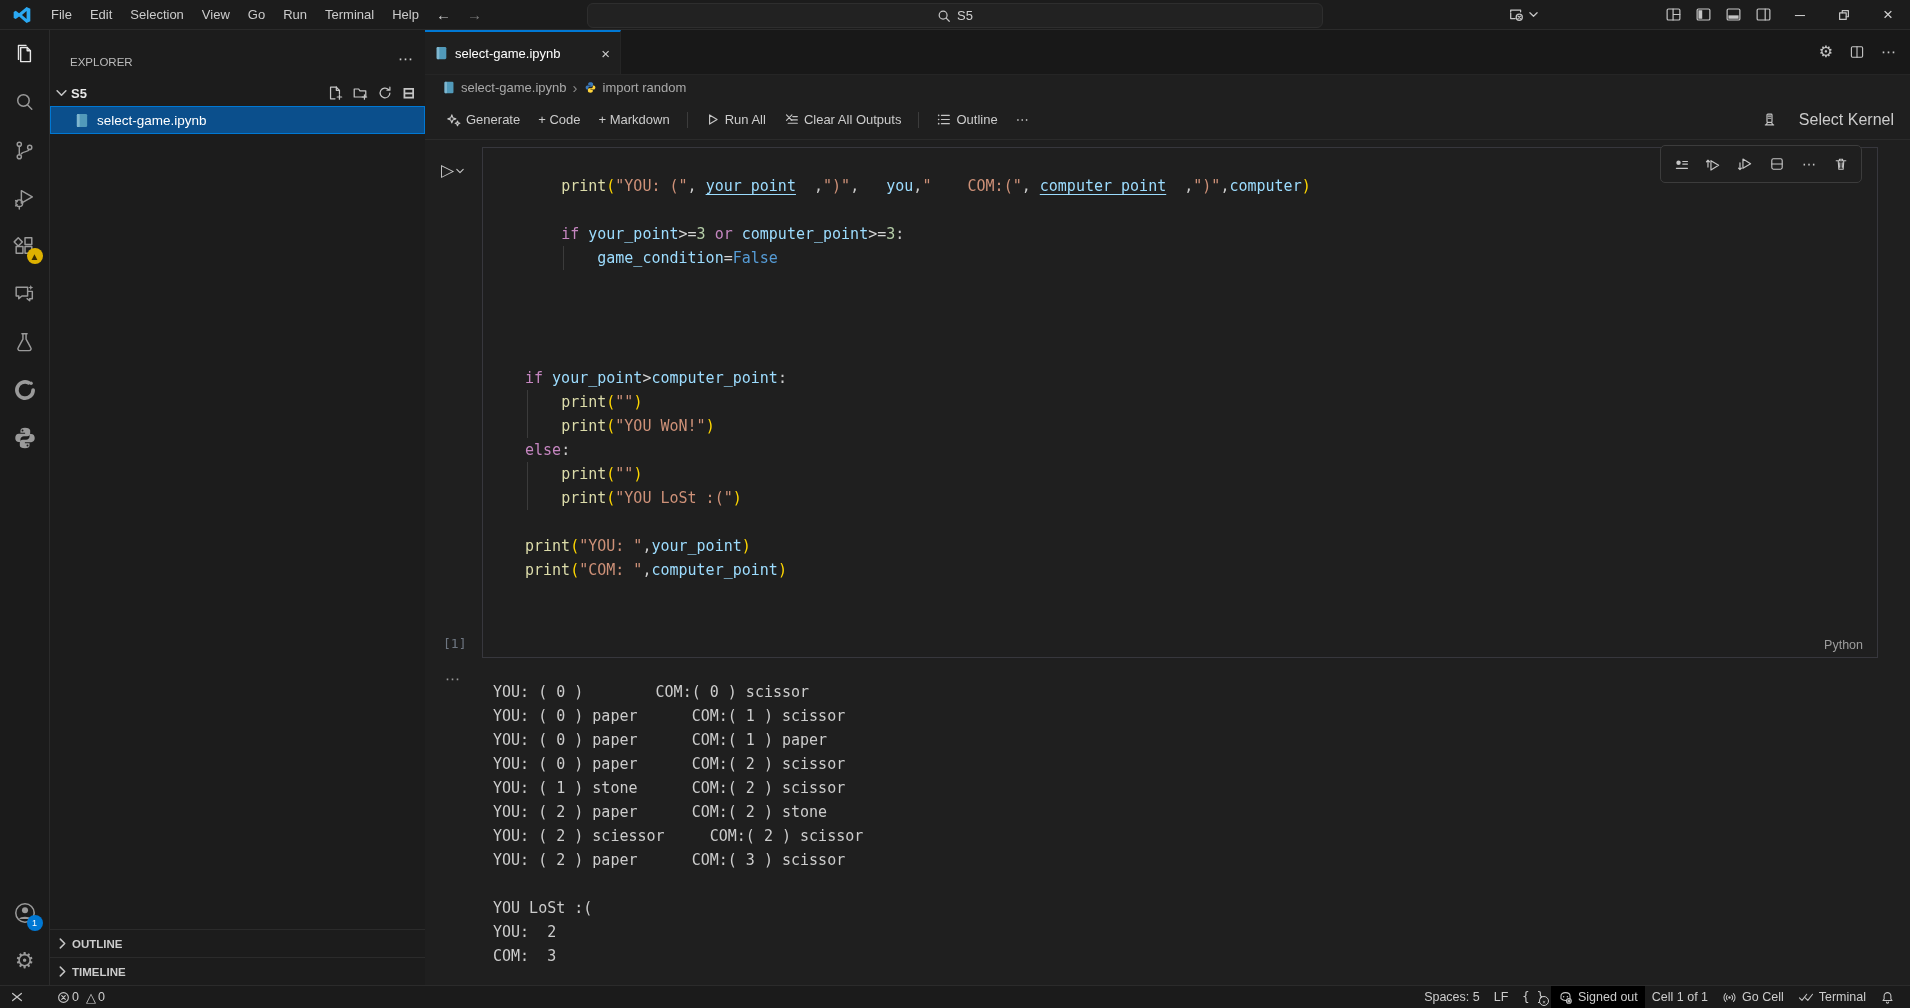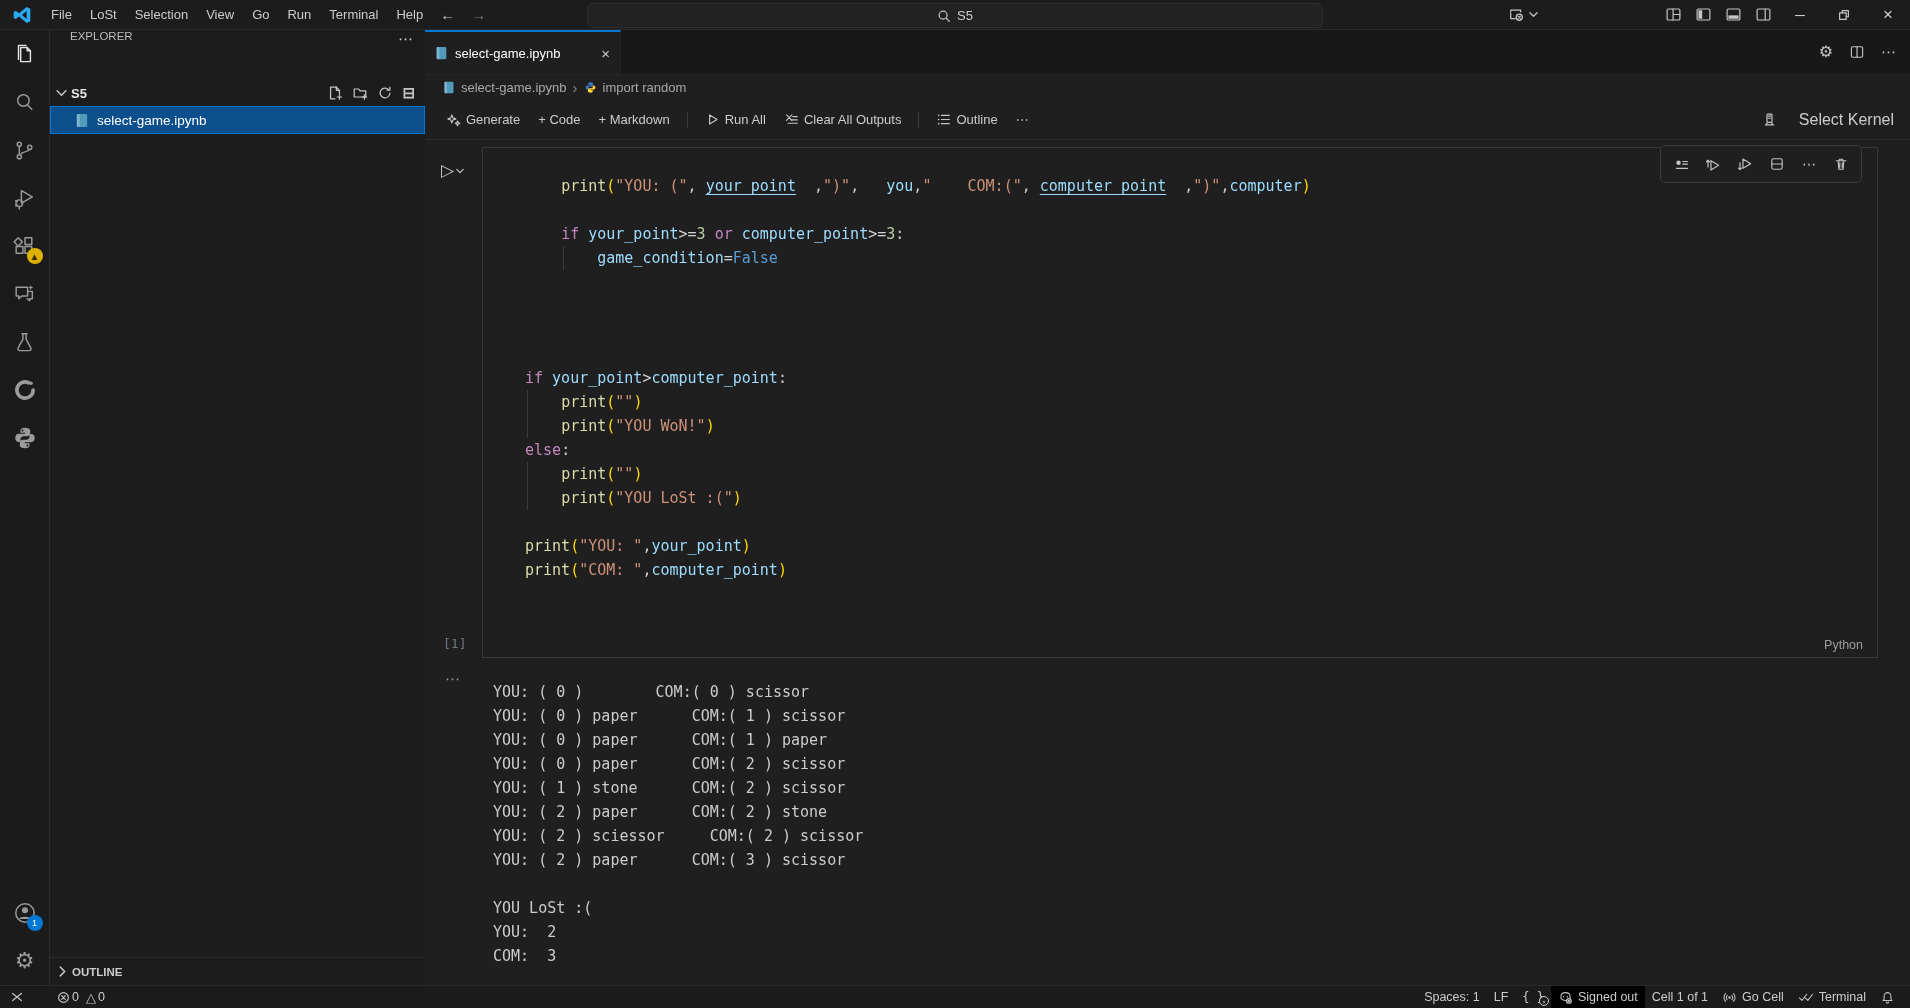--- a/index.html
+++ b/index.html
@@ -28,21 +28,21 @@
   .ab-item{width:50px;height:48px;display:flex;align-items:center;justify-content:center;position:relative;}
   .ab-item.active .ico{stroke:#e7e7e7;}
   .badge{position:absolute;right:7px;bottom:6px;width:16px;height:16px;border-radius:50%;
          display:flex;align-items:center;justify-content:center;font-size:9px;}
   .badge.warn{background:var(--badge-warn);color:#3a2d00;font-size:10px;}
   .badge.info{background:var(--badge-info);color:#fff;}
   #ab-bottom{margin-top:auto;}
   .gear-glyph{font-size:22px;color:#9a9a9a;line-height:1;}
   
   #sidebar{position:absolute;left:50px;top:30px;bottom:23px;width:375px;background:#1c1c1c;box-sizing:border-box;}
-  #sb-header{height:38px;display:flex;align-items:flex-start;padding:0 12px 0 20px;font-size:11.5px;color:#bbbbbb;}
+  #sb-header{height:38px;display:flex;align-items:flex-end;padding:0 12px 0 20px;font-size:11.5px;color:#bbbbbb;}
   #sb-header .kebab{margin-left:auto;font-size:15px;color:#cccccc;}
   #sb-section{height:26px;display:flex;align-items:center;padding:0 10px 0 6px;font-weight:bold;font-size:13px;color:#e8e8e8;gap:4px;margin-top:12px;}
   #sb-section .sec-icons{margin-left:auto;display:flex;gap:9px;align-items:center;}
   .file-row{height:28px;display:flex;align-items:center;gap:8px;padding-left:24px;font-size:13.5px;color:#ffffff;
             background:var(--selection-bg);border:1px solid var(--accent);box-sizing:border-box;}
   #sb-bottom{position:absolute;left:0;right:0;bottom:0;}
   .sb-panel{height:27px;display:flex;align-items:center;gap:5px;padding-left:8px;border-top:1px solid #2b2b2b;
             font-size:11.5px;font-weight:bold;color:#cccccc;}
   
   #main{position:absolute;left:425px;top:30px;right:0;bottom:23px;background:#1f1f1f;}
@@ -90,21 +90,21 @@
   .mini-badge{position:absolute;right:-5px;bottom:-2px;width:8px;height:8px;border-radius:50%;background:#1b1b1b;
               border:1px solid #ccc;font-size:6px;display:flex;align-items:center;justify-content:center;color:#ccc;}
 </style>
 </head>
 <body>
 
 <div id="titlebar">
   <svg id="logo" width="20" height="20" viewBox="0 0 24 24">
     <path fill="#2aa8f2" d="M17.5 2.5 22 4.5v15l-4.5 2-9-7.6-4 3-2.5-1.3v-7.2L4.5 7l4 3 9-7.5zM17.5 7.3 12 12l5.5 4.7V7.3z"></path>
   </svg>
-  <div id="menubar"><span class="menu-item">File</span><span class="menu-item">LoSt</span><span class="menu-item">Selection</span><span class="menu-item">View</span><span class="menu-item">Go</span><span class="menu-item">Run</span><span class="menu-item">Terminal</span><span class="menu-item">Help</span></div>
+  <div id="menubar"><span class="menu-item">File</span><span class="menu-item">Edit</span><span class="menu-item">Selection</span><span class="menu-item">View</span><span class="menu-item">Go</span><span class="menu-item">Run</span><span class="menu-item">Terminal</span><span class="menu-item">Help</span></div>
   <span class="nav-arrow">←</span>
   <span class="nav-arrow fwd">→</span>
   <div id="cmd-center">
     <svg width="14" height="14" viewBox="0 0 16 16" class="ico">
         <circle cx="7" cy="7" r="4.5"></circle>
         <path d="M10.5 10.5 14 14"></path>
       </svg>
     <span>S5</span>
   </div>
   <div id="tb-right">
@@ -267,20 +267,26 @@
     </svg>
     <span>select-game.ipynb</span>
   </div>
   <div id="sb-bottom">
     <div class="sb-panel">
       <svg width="9" height="11" viewBox="0 0 7 10" class="ico">
           <path d="M1.5 1 5.5 5 1.5 9"></path>
         </svg>
       <span>OUTLINE</span>
     </div>
+    <div class="sb-panel">
+      <svg width="9" height="11" viewBox="0 0 7 10" class="ico">
+          <path d="M1.5 1 5.5 5 1.5 9"></path>
+        </svg>
+      <span>TIMELINE</span>
+    </div>
   </div>
 </div>
 
 <div id="main">
   <div id="tabbar">
     <div id="tab">
       <svg width="13" height="14" viewBox="0 0 14 16">
         <rect x="1.5" y="1" width="11" height="14" rx="1.5" fill="#519aba"></rect>
           <rect x="1.5" y="1" width="3" height="14" rx="1" fill="#7fb6cf"></rect>
       </svg>
@@ -423,21 +429,21 @@
     <svg width="13" height="13" viewBox="0 0 16 16" class="ico">
         <circle cx="8" cy="8" r="6"></circle>
         <path d="M5.8 5.8l4.4 4.4M10.2 5.8l-4.4 4.4"></path>
       </svg>
     <span>0</span>
     <span style="font-size:13px;margin-left:5px;">△</span>
     <span>0</span>
   </div>
   <div id="sb-right">
     <div class="sb-item">
-        <span>Spaces: 1</span>
+        <span>Spaces: 5</span>
       </div>
     <div class="sb-item">
         <span>LF</span>
       </div>
     <div class="sb-item">
       <span class="brace-icon"><span>{ }</span><span class="mini-badge">×</span></span>
     </div>
     <div class="sb-item" id="signed-out">
       <svg width="15" height="15" viewBox="0 0 20 20" class="ico">
         <path d="M10 3.5c3.5 0 6 1.5 6 4.5v3.5c-1.5 1.5-3.5 2.5-6 2.5s-4.5-1-6-2.5V8c0-3 2.5-4.5 6-4.5z"></path>

